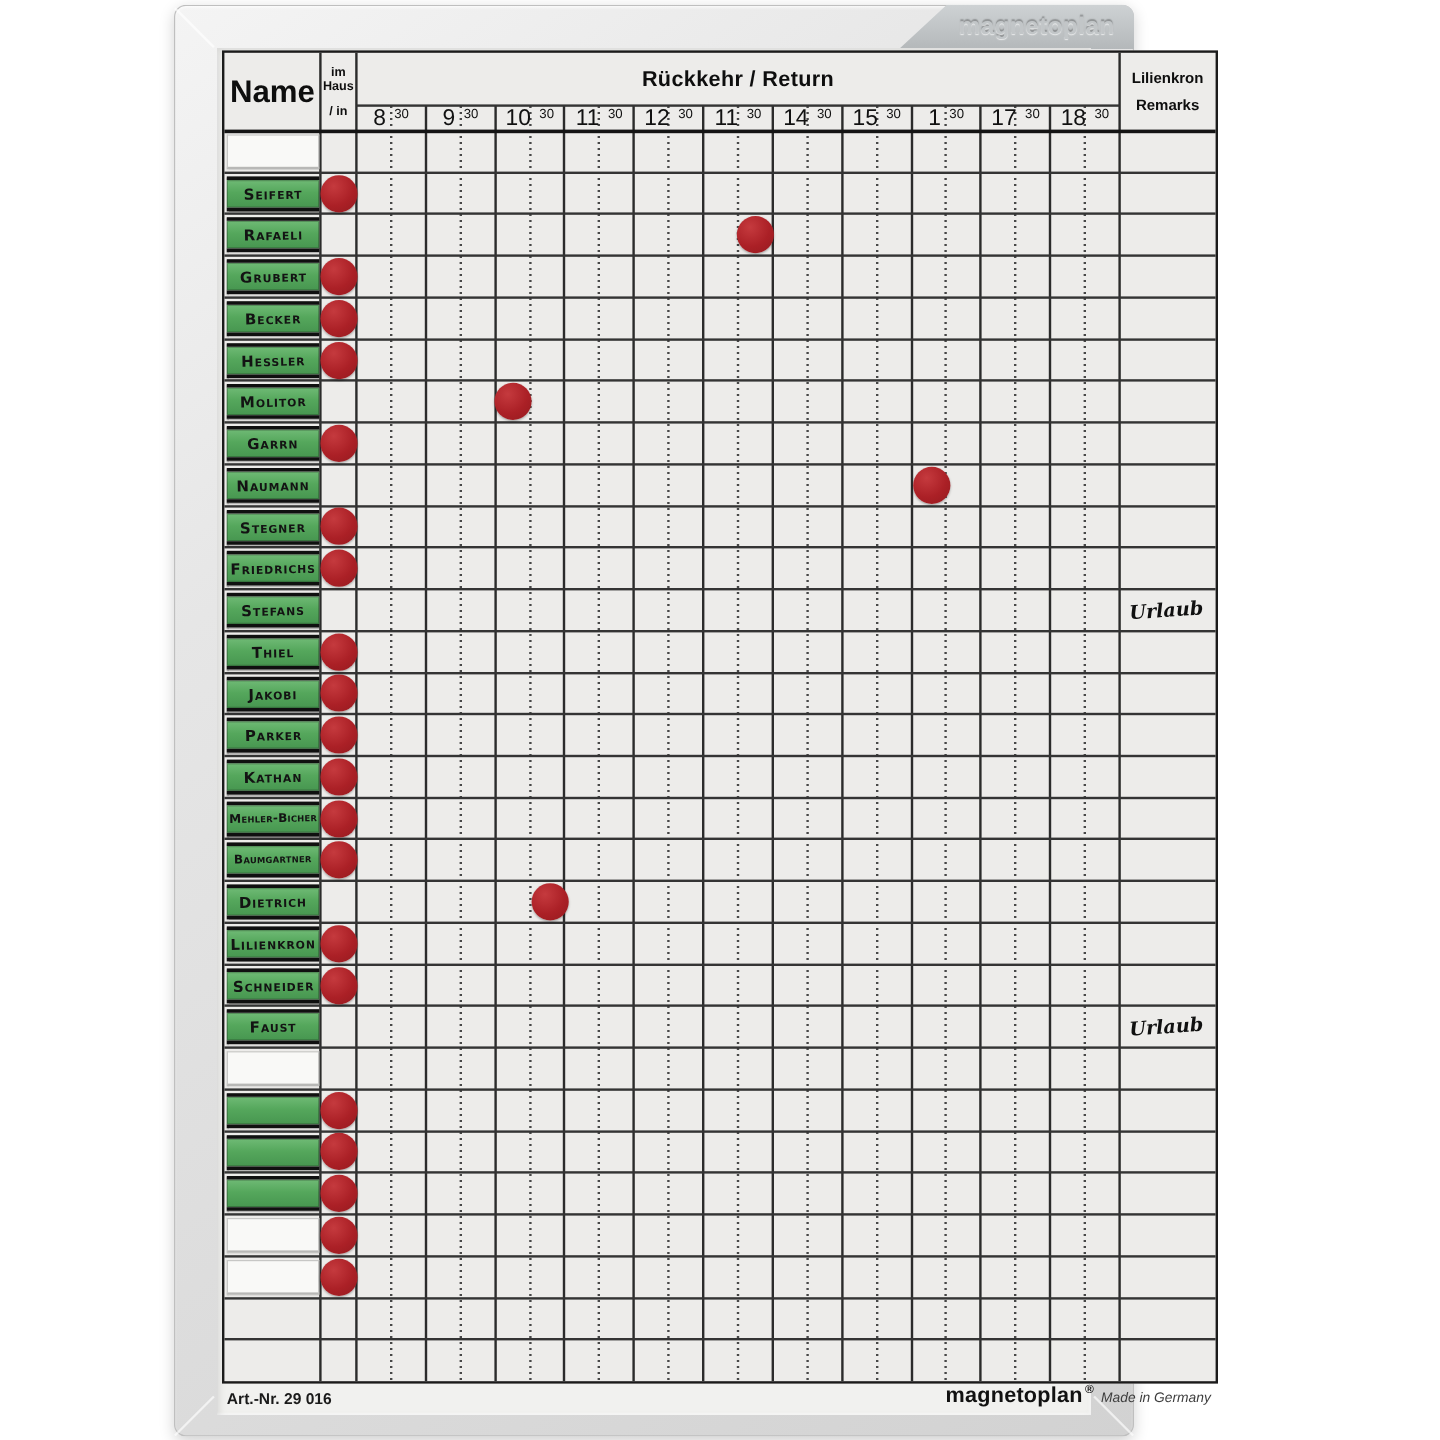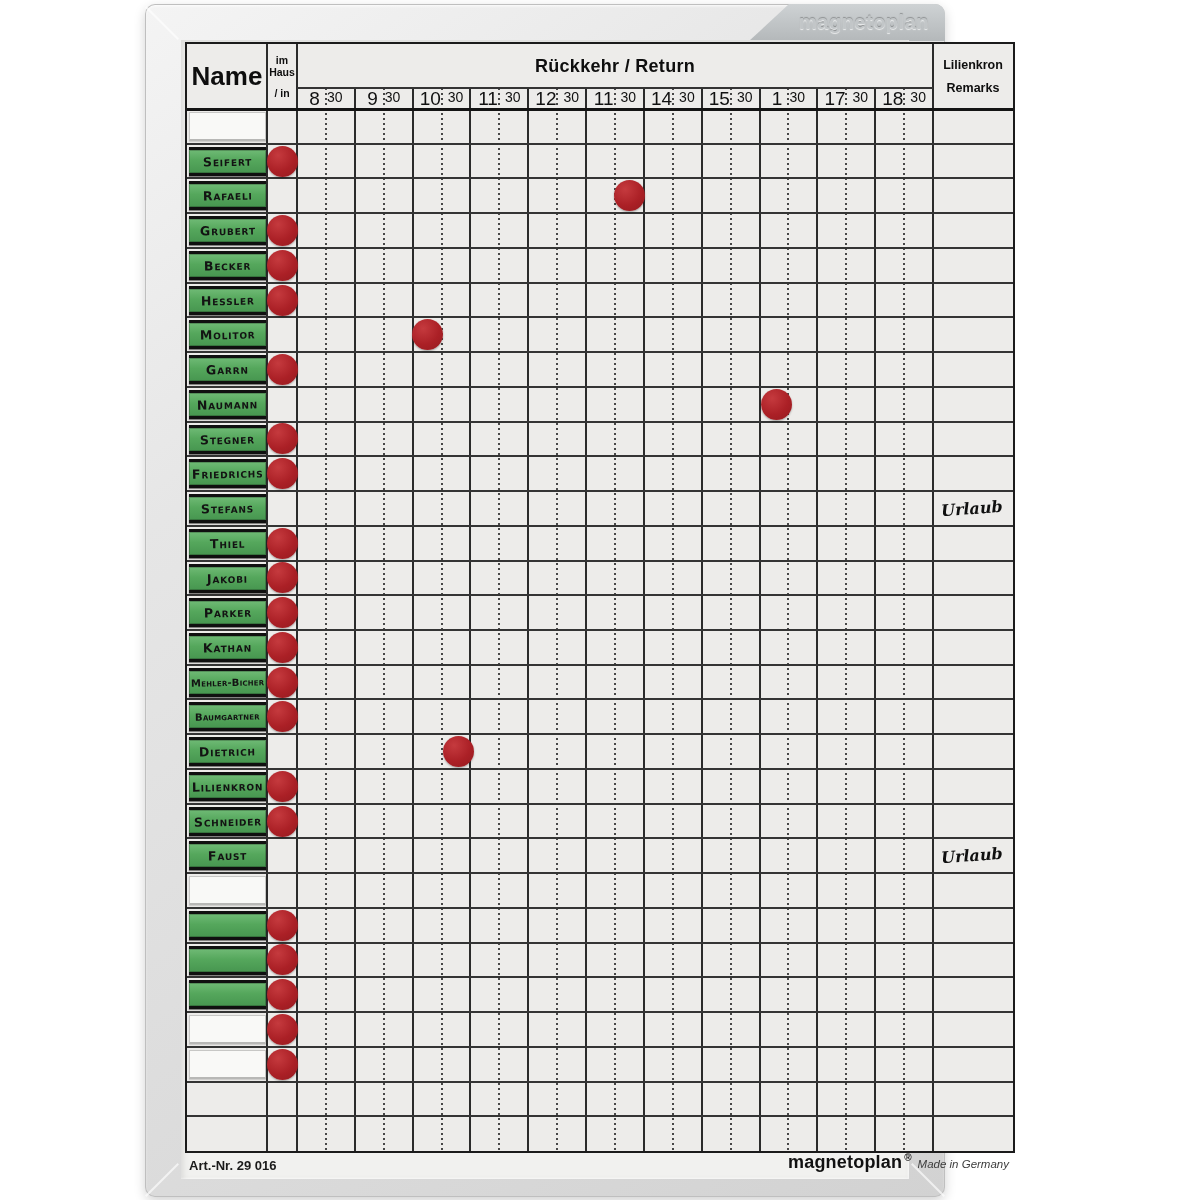--- a/index.html
+++ b/index.html
@@ -32,21 +32,21 @@
   .hl.thick{height:3px;background:#141414;}
   
   .hcell{position:absolute;display:flex;align-items:center;justify-content:center;z-index:2;color:#0e0e0e;}
   .h-name{left:0;top:0;width:80px;height:65px;font-size:26px;font-weight:700;}
   .h-in{left:80px;top:0;width:30px;height:65px;flex-direction:column;font-size:10.5px;font-weight:700;line-height:1.2;}
   .h-in .slash{margin-top:8px;}
   .h-return{left:110px;top:0;width:636px;height:44px;font-size:18px;font-weight:700;letter-spacing:.3px;}
   .h-rem{left:746px;top:0;width:80px;height:65px;flex-direction:column;font-size:12.5px;font-weight:700;gap:9px;}
   .hourcell{position:absolute;top:44px;height:21px;display:flex;align-items:center;justify-content:center;z-index:2;}
   .hour{font-size:19px;color:#111;margin-right:7px;}
-  .half{font-size:14px;color:#111;align-self:flex-start;margin-top:1px;}
+  .half{font-size:11px;color:#111;align-self:flex-start;margin-top:1px;}
   
   .plate{position:absolute;left:2px;width:77px;height:29px;z-index:4;box-sizing:border-box;
          display:flex;align-items:center;justify-content:center;}
   .pg{background:linear-gradient(180deg,#6fba75 0%,#55a75c 45%,#479650 100%);
       border-top:3.5px solid #101010;border-bottom:3.5px solid #101010;
       box-shadow:0 1px 1px rgba(0,0,0,.45), inset 0 0 0 1px rgba(0,0,0,.22);}
   .pw{background:#f9f9f7;border:1px solid #c7c7c5;border-bottom:2px solid #b8b8b6;
       box-shadow:0 1px 1px rgba(0,0,0,.12);}
   .pname{font-family:"DejaVu Sans",sans-serif;font-weight:600;font-size:12.5px;font-variant:small-caps;
          letter-spacing:.8px;color:#131313;transform:rotate(-1.2deg);white-space:nowrap;}

